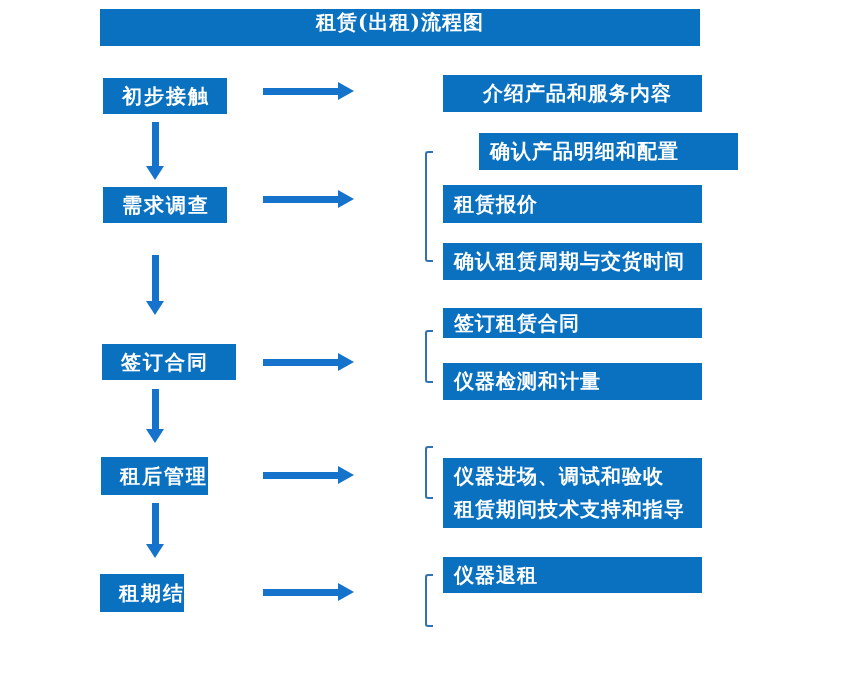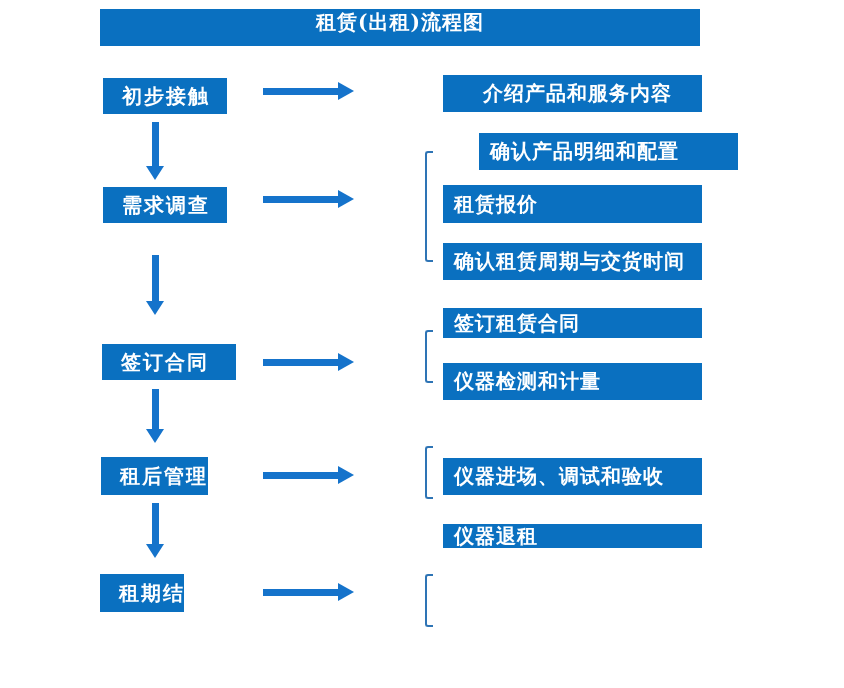--- a/index.html
+++ b/index.html
@@ -54,21 +54,21 @@
     white-space: nowrap;
   }
   .r1  { top:75px;  height:37px;padding-left:40px; }
   .r2  { top:133px; height:37px;margin-left:36px; }
   .r3  { top:185px; height:38px; }
   .r4  { top:243px; height:37px; }
   .r5  { top:308px; height:30px; }
   .r6  { top:363px; height:37px; }
   .r7  { top:422px; height:37px;margin-top:36px; }
   .r8  { top:491px; height:37px; }
-  .r9  { top:524px; height:24px; }
+  .r9  { top:557px; height:36px; }
   .r10 { top:607px; height:38px; }
   
   .ha { position: absolute; left: 263px; width: 91px; height: 18px; }
   .ha .shaft {
     position: absolute; left: 0; top: 5.5px;
     width: 75px; height: 7px; background: #1573cb;
   }
   .ha .head {
     position: absolute; left: 75px; top: 0;
     width: 0; height: 0;
@@ -172,15 +172,16 @@
   <div class="bracket b4"></div>
   <div class="bracket b5"></div>
 
   <div class="rbox r1">介绍产品和服务内容</div>
   <div class="rbox r2">确认产品明细和配置</div>
   <div class="rbox r3">租赁报价</div>
   <div class="rbox r4">确认租赁周期与交货时间</div>
   <div class="rbox r5">签订租赁合同</div>
   <div class="rbox r6">仪器检测和计量</div>
   <div class="rbox r7">仪器进场、调试和验收</div>
+  <div class="rbox r8">租赁期间技术支持和指导</div>
   <div class="rbox r9">仪器退租</div>
 
 </div>
 
 </body></html>

